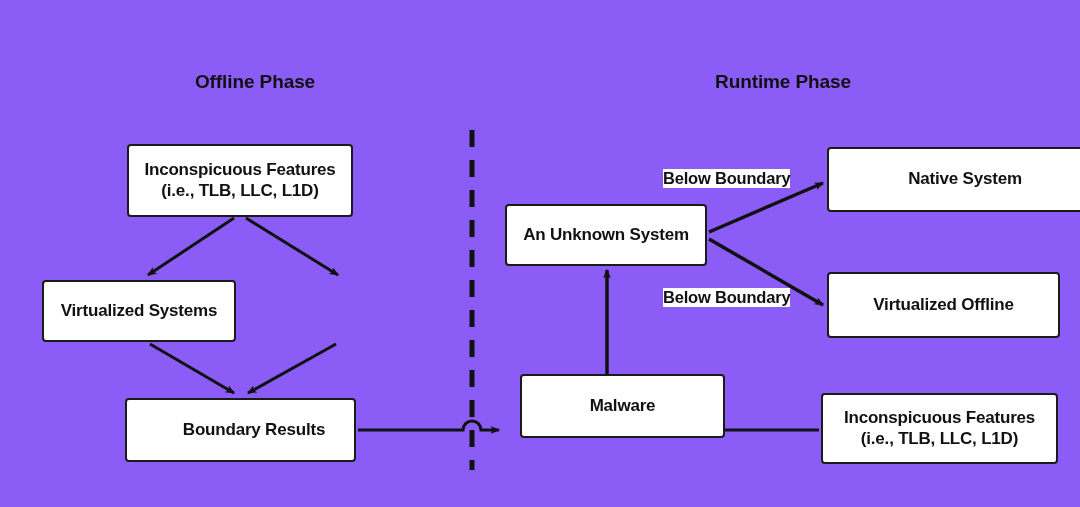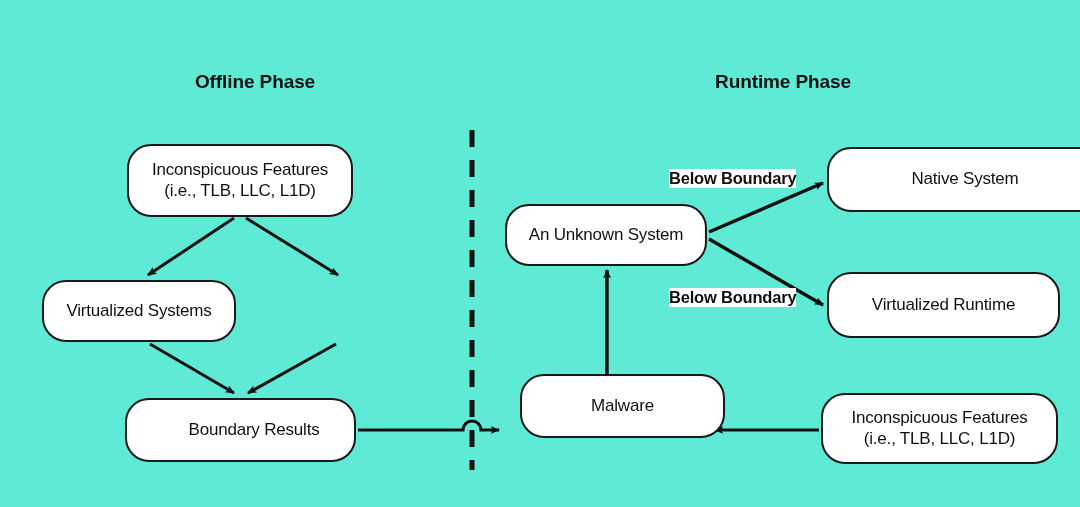--- a/index.html
+++ b/index.html
@@ -8,42 +8,42 @@
     padding: 0;
     background: #ffffff;
   }
   body {
     font-family: "Liberation Sans", sans-serif;
   }
   #diagram-root {
     position: relative;
     width: 1080px;
     height: 507px;
-    background: #5eead4;
+    background: #8b5cf6;
     overflow: hidden;
   }
   svg.layer {
     position: absolute;
     left: 0;
     top: 0;
     width: 1080px;
     height: 507px;
   }
   .node {
     position: absolute;
     box-sizing: border-box;
     background: #ffffff;
     border: 2.5px solid #1a1a1a;
-    border-radius: 24px;
+    border-radius: 4px;
     display: flex;
     align-items: center;
     justify-content: center;
     text-align: center;
     color: #111111;
-    font-weight: normal;
+    font-weight: bold;
     font-size: 17px;
     line-height: 1.22;
     letter-spacing: -0.2px;
     z-index: 3;
   }
   .node .node-text {
     display: block;
     padding: 0 6px;
     white-space: pre-line;
   }
@@ -59,21 +59,20 @@
   .edge-label {
     position: absolute;
     font-weight: bold;
     font-size: 16.5px;
     color: #111111;
     text-align: right;
     white-space: nowrap;
     letter-spacing: -0.2px;
     z-index: 4;
     background: #ffffff;
-    margin-left: 6px;
   }
   
   #node-offline-features { left: 127px; top: 144px; width: 226px; height: 73px; }
   #node-virtualized-systems { left: 42px; top: 280px; width: 194px; height: 62px; }
   #node-native-systems { left: 247px; top: 280px; width: 194px; height: 62px; }
   #node-boundary-results { left: 125px; top: 398px; width: 231px; height: 64px; padding-left: 27px; }
   #node-unknown-system { left: 505px; top: 204px; width: 202px; height: 62px; align-items: center; }
   #node-native-system { left: 827px; top: 147px; width: 276px; height: 65px; }
   #node-virtualized-system { left: 827px; top: 272px; width: 233px; height: 66px; }
   #node-malware { left: 504px; top: 374px; width: 205px; height: 64px; margin-left: 16px; }
@@ -138,21 +137,21 @@
 
   <div class="node" id="node-unknown-system">
     <span class="node-text">An Unknown System</span>
   </div>
 
   <div class="node" id="node-native-system">
     <span class="node-text">Native System</span>
   </div>
 
   <div class="node" id="node-virtualized-system">
-    <span class="node-text">Virtualized Runtime</span>
+    <span class="node-text">Virtualized Offline</span>
   </div>
 
   <div class="node" id="node-malware">
     <span class="node-text">Malware</span>
   </div>
 
   <div class="node" id="node-runtime-features">
     <span class="node-text">Inconspicuous Features
 (i.e., TLB, LLC, L1D)</span>
   </div>

